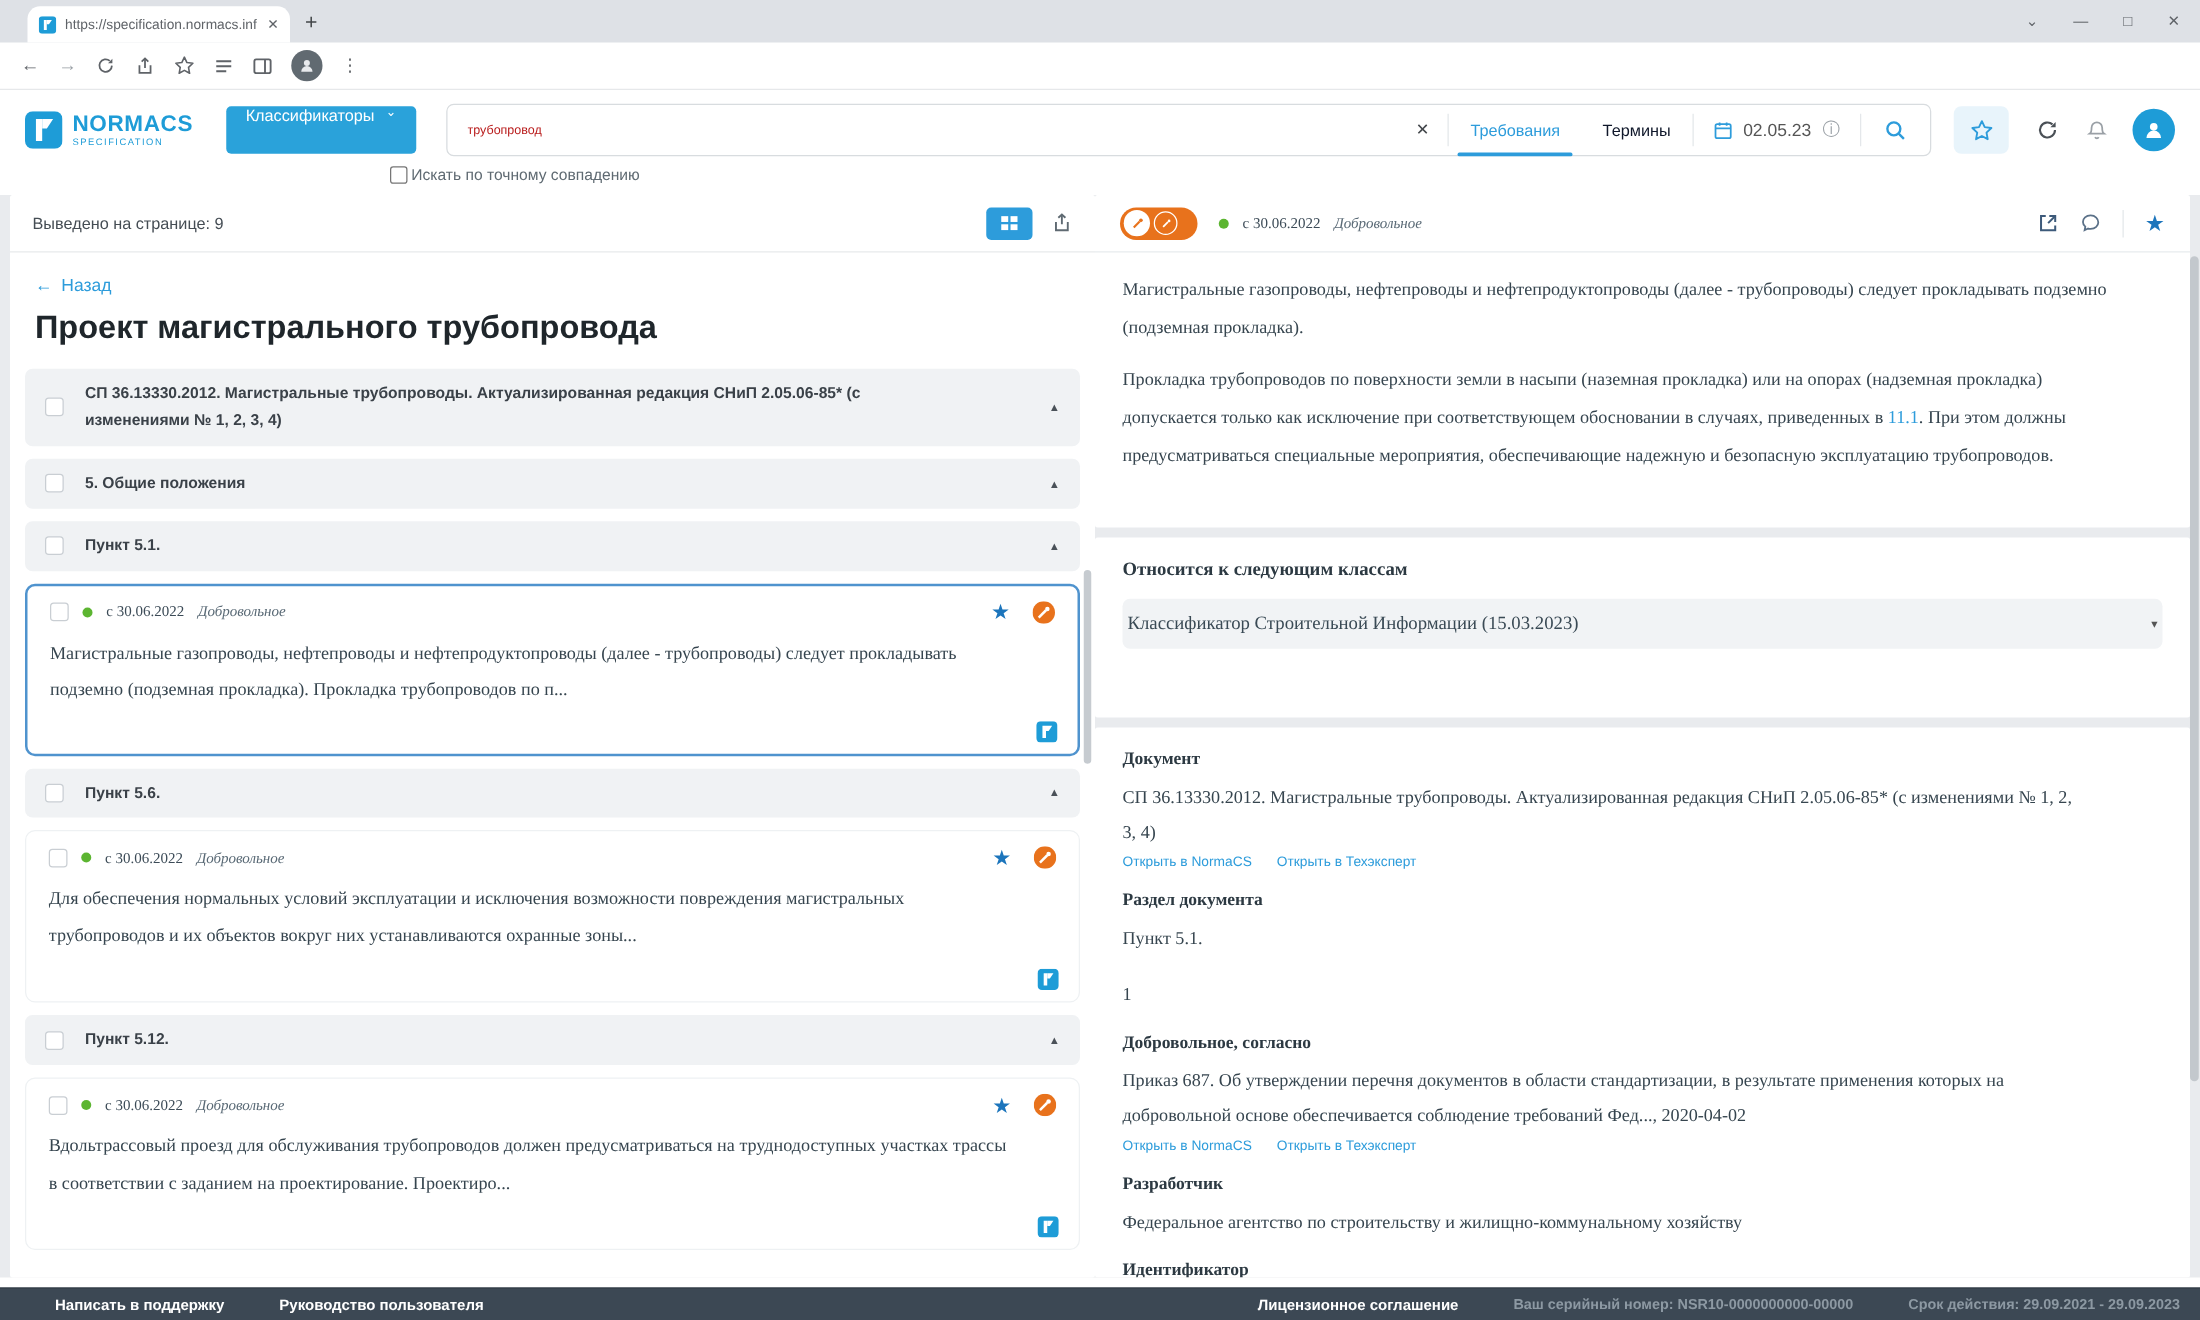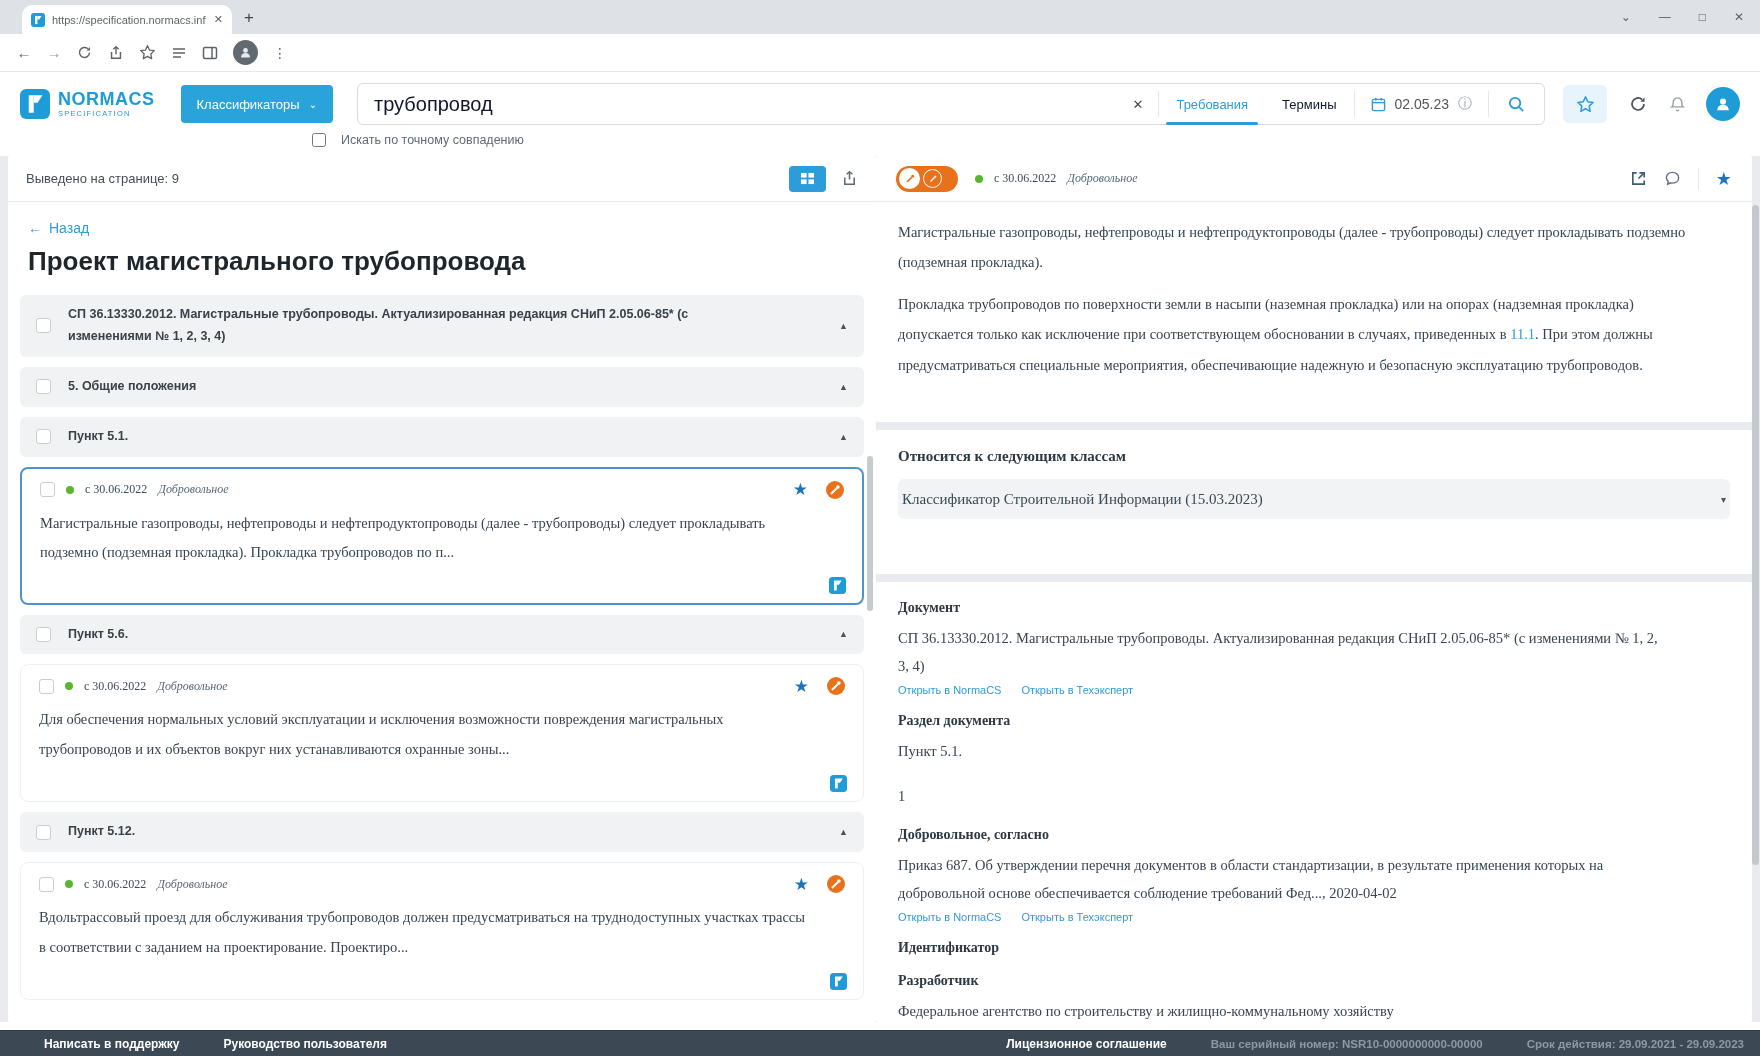--- a/index.html
+++ b/index.html
@@ -21,36 +21,36 @@
   .tb-right{display:flex;align-items:center;gap:15px;padding:0 8px}
   .tb-avatar{width:25px;height:25px;border-radius:50%;background:#616a71;display:flex;align-items:center;justify-content:center}
   .kebab{color:#5f6368;font-size:14px}
 
   
   .appheader{height:84px;background:#fff;padding:8px 20px 0}
   .ah-row1{display:flex;align-items:center;height:48px}
   .brand{display:flex;align-items:center;gap:8px;margin-right:26px}
   .brand-name{color:#1e9cd7;font-weight:bold;font-size:18px;letter-spacing:.5px;line-height:1.05}
   .brand-sub{color:#1e9cd7;font-size:7.5px;letter-spacing:1.2px}
-  .classif-btn{background:#2aa2da;color:#fff;font-size:13px;height:38px;border:none;border-radius:4px;display:flex;align-items:center;gap:9px;padding:0 16px;margin-right:24px;font-family:inherit}
+  .classif-btn{background:#2aa2da;color:#fff;font-size:13px;height:38px;border:none;border-radius:4px;display:flex;gap:9px;padding:0 16px;margin-right:24px;font-family:inherit}
   .classif-caret{font-size:10px}
   .searchbox{flex:1;height:42px;border:1px solid #d8dcdf;border-radius:6px;display:flex;align-items:center;background:#fff}
-  .search-input{flex:1;border:none;outline:none;font-size:20px;color:#0f172a;padding:0 16px;font-family:inherit;background:transparent;min-width:0}
+  .search-input{flex:1;border:none;outline:none;font-size:10px;color:#b91c1c;padding:0 16px;font-family:inherit;background:transparent;min-width:0}
   .sclear{color:#44484c;font-size:13px;padding:0 15px}
   .sdiv{width:1px;height:26px;background:#e4e7ea}
   .stab{font-size:13px;color:#0f172a;padding:0 17px;height:100%;display:flex;align-items:center;position:relative}
   .stab.active{color:#2d9cdb}
   .stab.active:after{content:"";position:absolute;left:7px;right:7px;bottom:-1px;height:3px;background:#2d9cdb;border-radius:2px}
   .datebox{display:flex;align-items:center;gap:9px;padding:0 16px;color:#555;font-size:14px}
   .info-ic{color:#9aa0a6;font-size:14px}
   .magbtn{padding:0 19px;display:flex;align-items:center}
   .hstar{width:44px;height:38px;background:#e8f4fb;border-radius:6px;display:flex;align-items:center;justify-content:center;margin-left:18px}
   .hbtn{margin-left:22px;display:flex;align-items:center}
   .avatar{width:34px;height:34px;border-radius:50%;background:#1e9cd7;display:flex;align-items:center;justify-content:center;margin-left:20px}
-  .ah-row2{display:flex;gap:15px;margin:5px 0 0 292px;font-size:12.5px;color:#5f6a72}
+  .ah-row2{display:flex;gap:3px;margin:5px 0 0 292px;font-size:12.5px;color:#5f6a72}
   .ah-row2 input{width:14px;height:14px;margin:0}
 
   
   .content{height:866px;background:#e9ebee;display:flex;gap:0;padding:0 8px;position:relative}
   .lpanel{width:868px;background:#fff;border-radius:2px;display:flex;flex-direction:column;position:relative;overflow:hidden}
   .ltoolbar{height:46px;border-bottom:1px solid #e7eaec;display:flex;align-items:center;justify-content:space-between;padding:0 18px;flex-shrink:0}
   .counter{font-size:13px;color:#454d54}
   .lt-actions{display:flex;gap:15px;align-items:center}
   .grid-btn{width:37px;height:26px;background:#2d9cdb;border:none;border-radius:4px;display:flex;align-items:center;justify-content:center}
   .export-btn{background:none;border:none;display:flex;align-items:center}
@@ -436,25 +436,25 @@
       </div>
       <div class="fgroup">
         <div class="flabel">Добровольное, согласно</div>
         <div class="fvalue">Приказ 687. Об утверждении перечня документов в области стандартизации, в результате применения которых на добровольной основе обеспечивается соблюдение требований Фед..., 2020-04-02</div>
         <div class="flinks">
           <a class="flink" href="#">Открыть в NormaCS</a>
           <a class="flink" href="#">Открыть в Техэксперт</a>
         </div>
       </div>
       <div class="fgroup">
-        <div class="flabel">Идентификатор</div>
-      </div>
-      <div class="fgroup">
         <div class="flabel">Разработчик</div>
         <div class="fvalue">Федеральное агентство по строительству и жилищно-коммунальному хозяйству</div>
+      </div>
+      <div class="fgroup">
+        <div class="flabel">Идентификатор</div>
       </div>
     </div>
   </div>
 
   <span class="page-thumb"></span>
 </div>
 
 <div class="footer-gap"></div>
 <div class="footer">
   <a class="f-link" href="#">Написать в поддержку</a>

